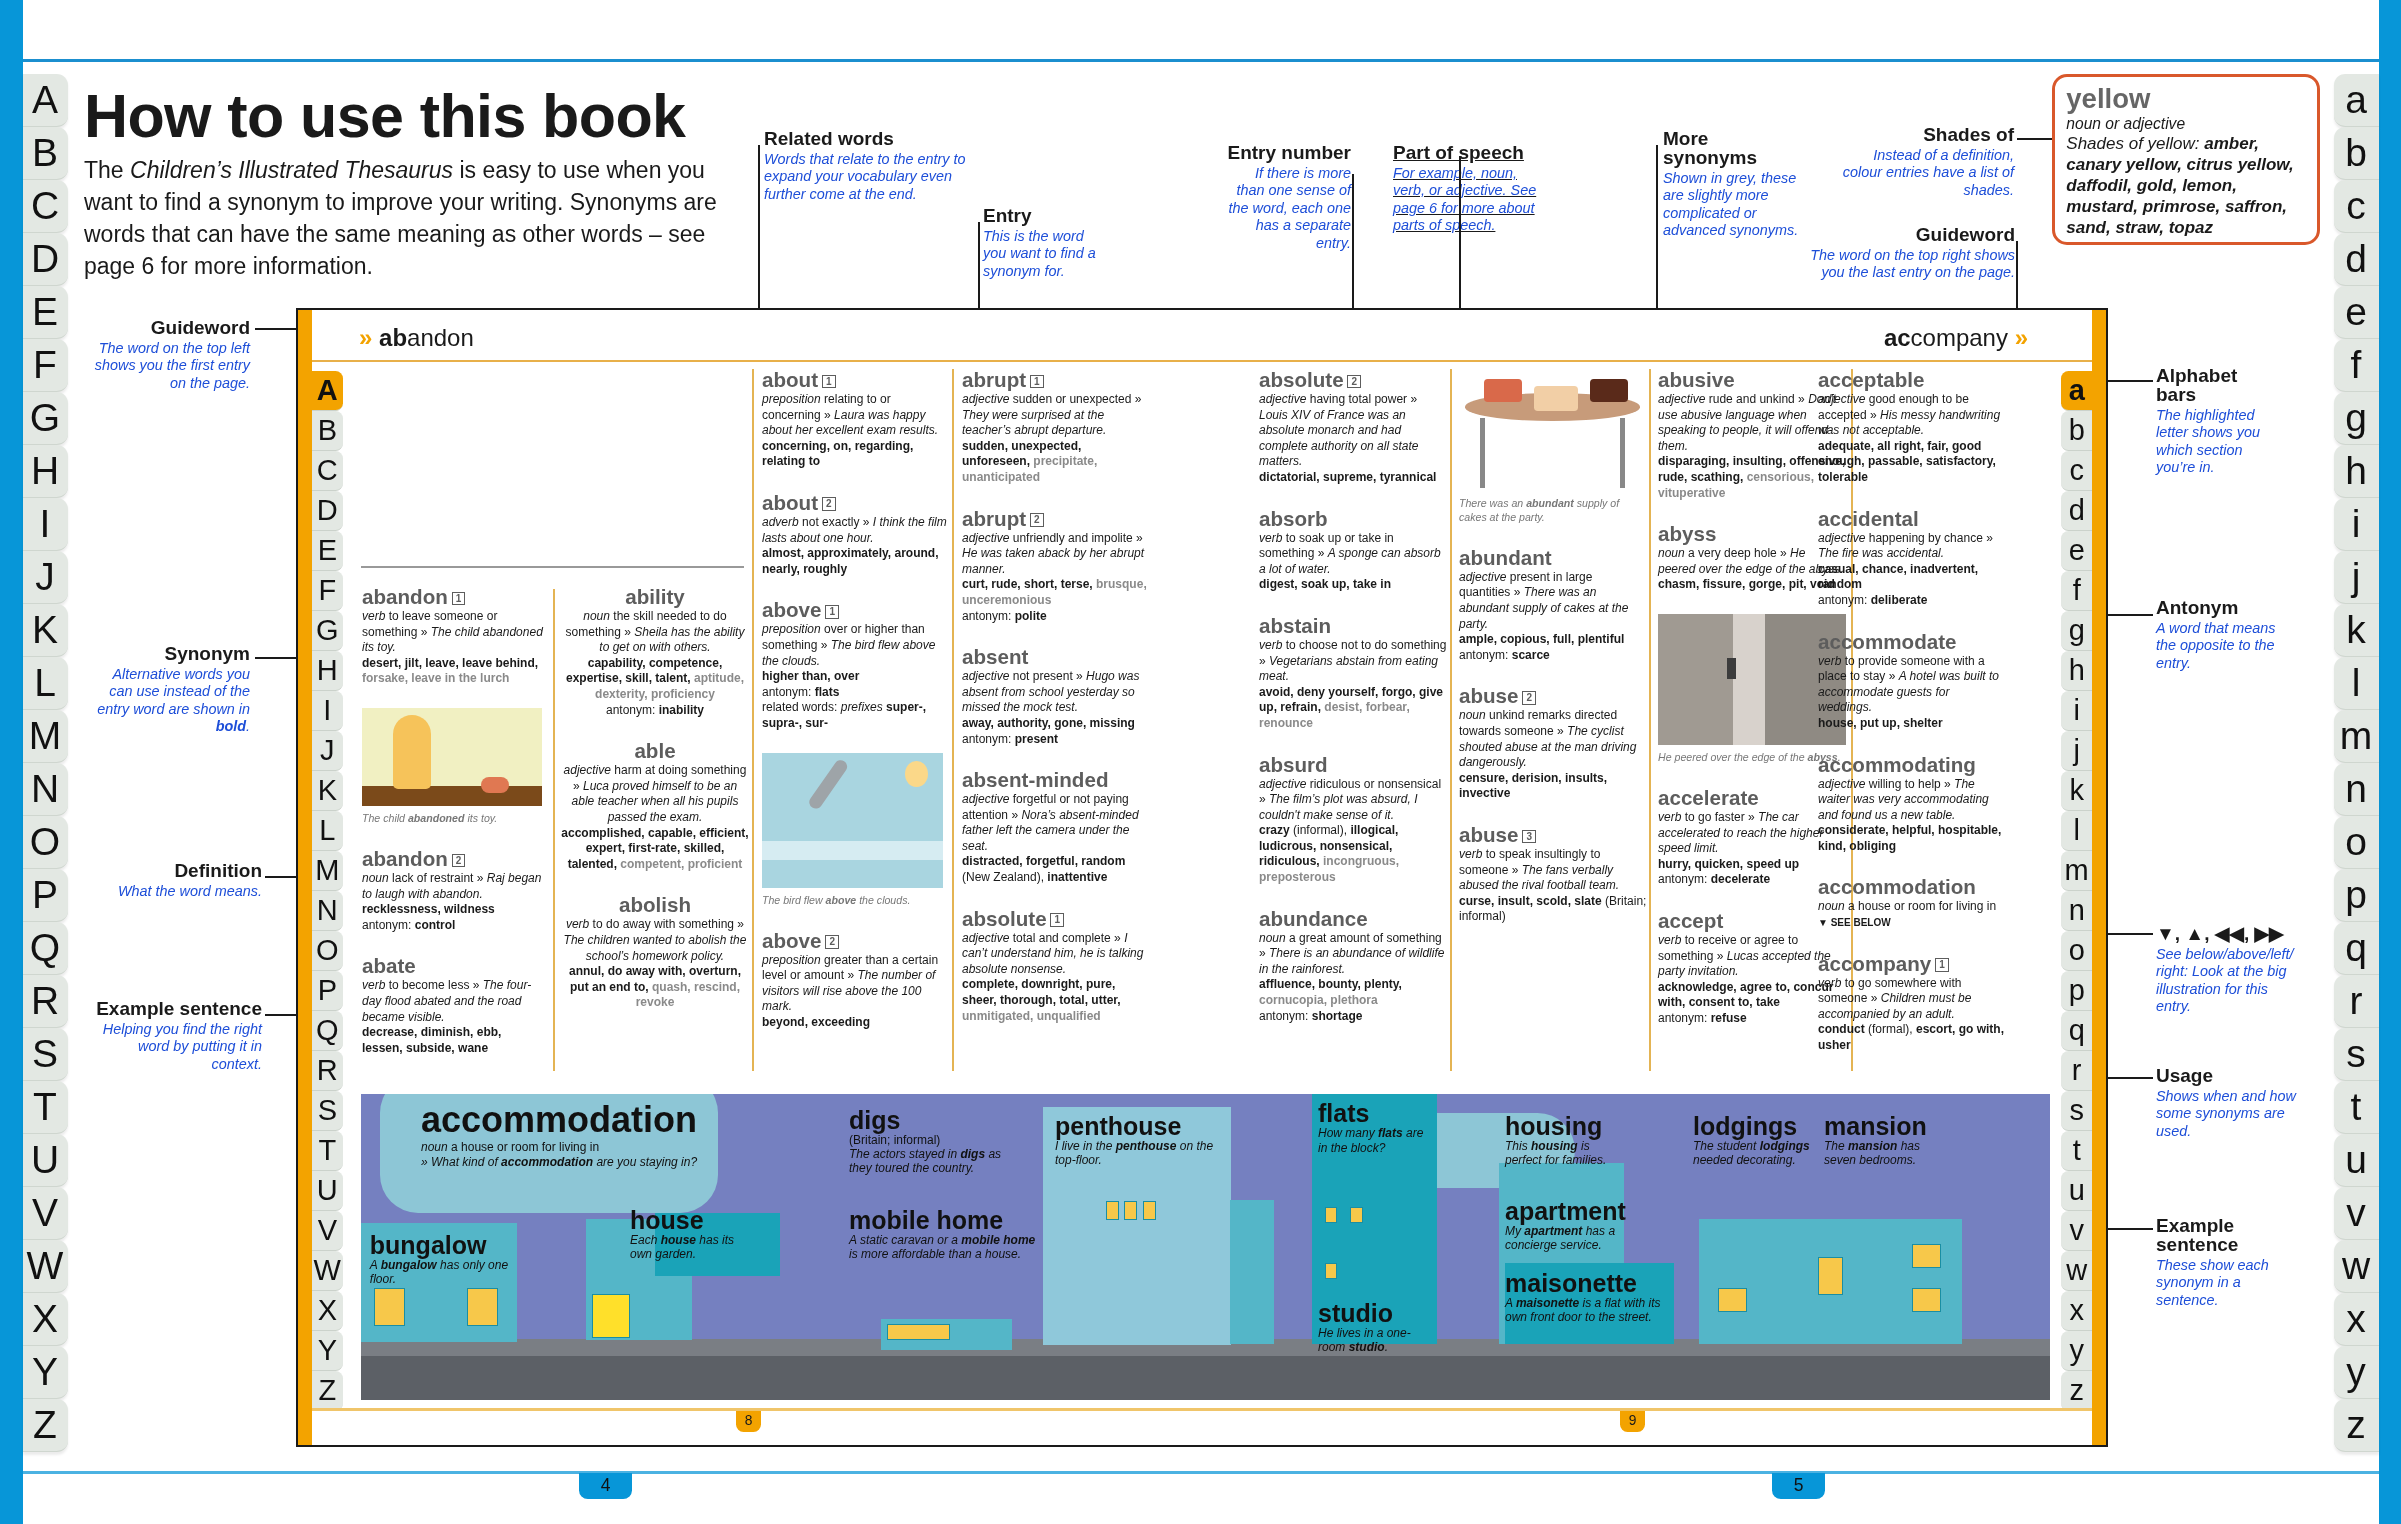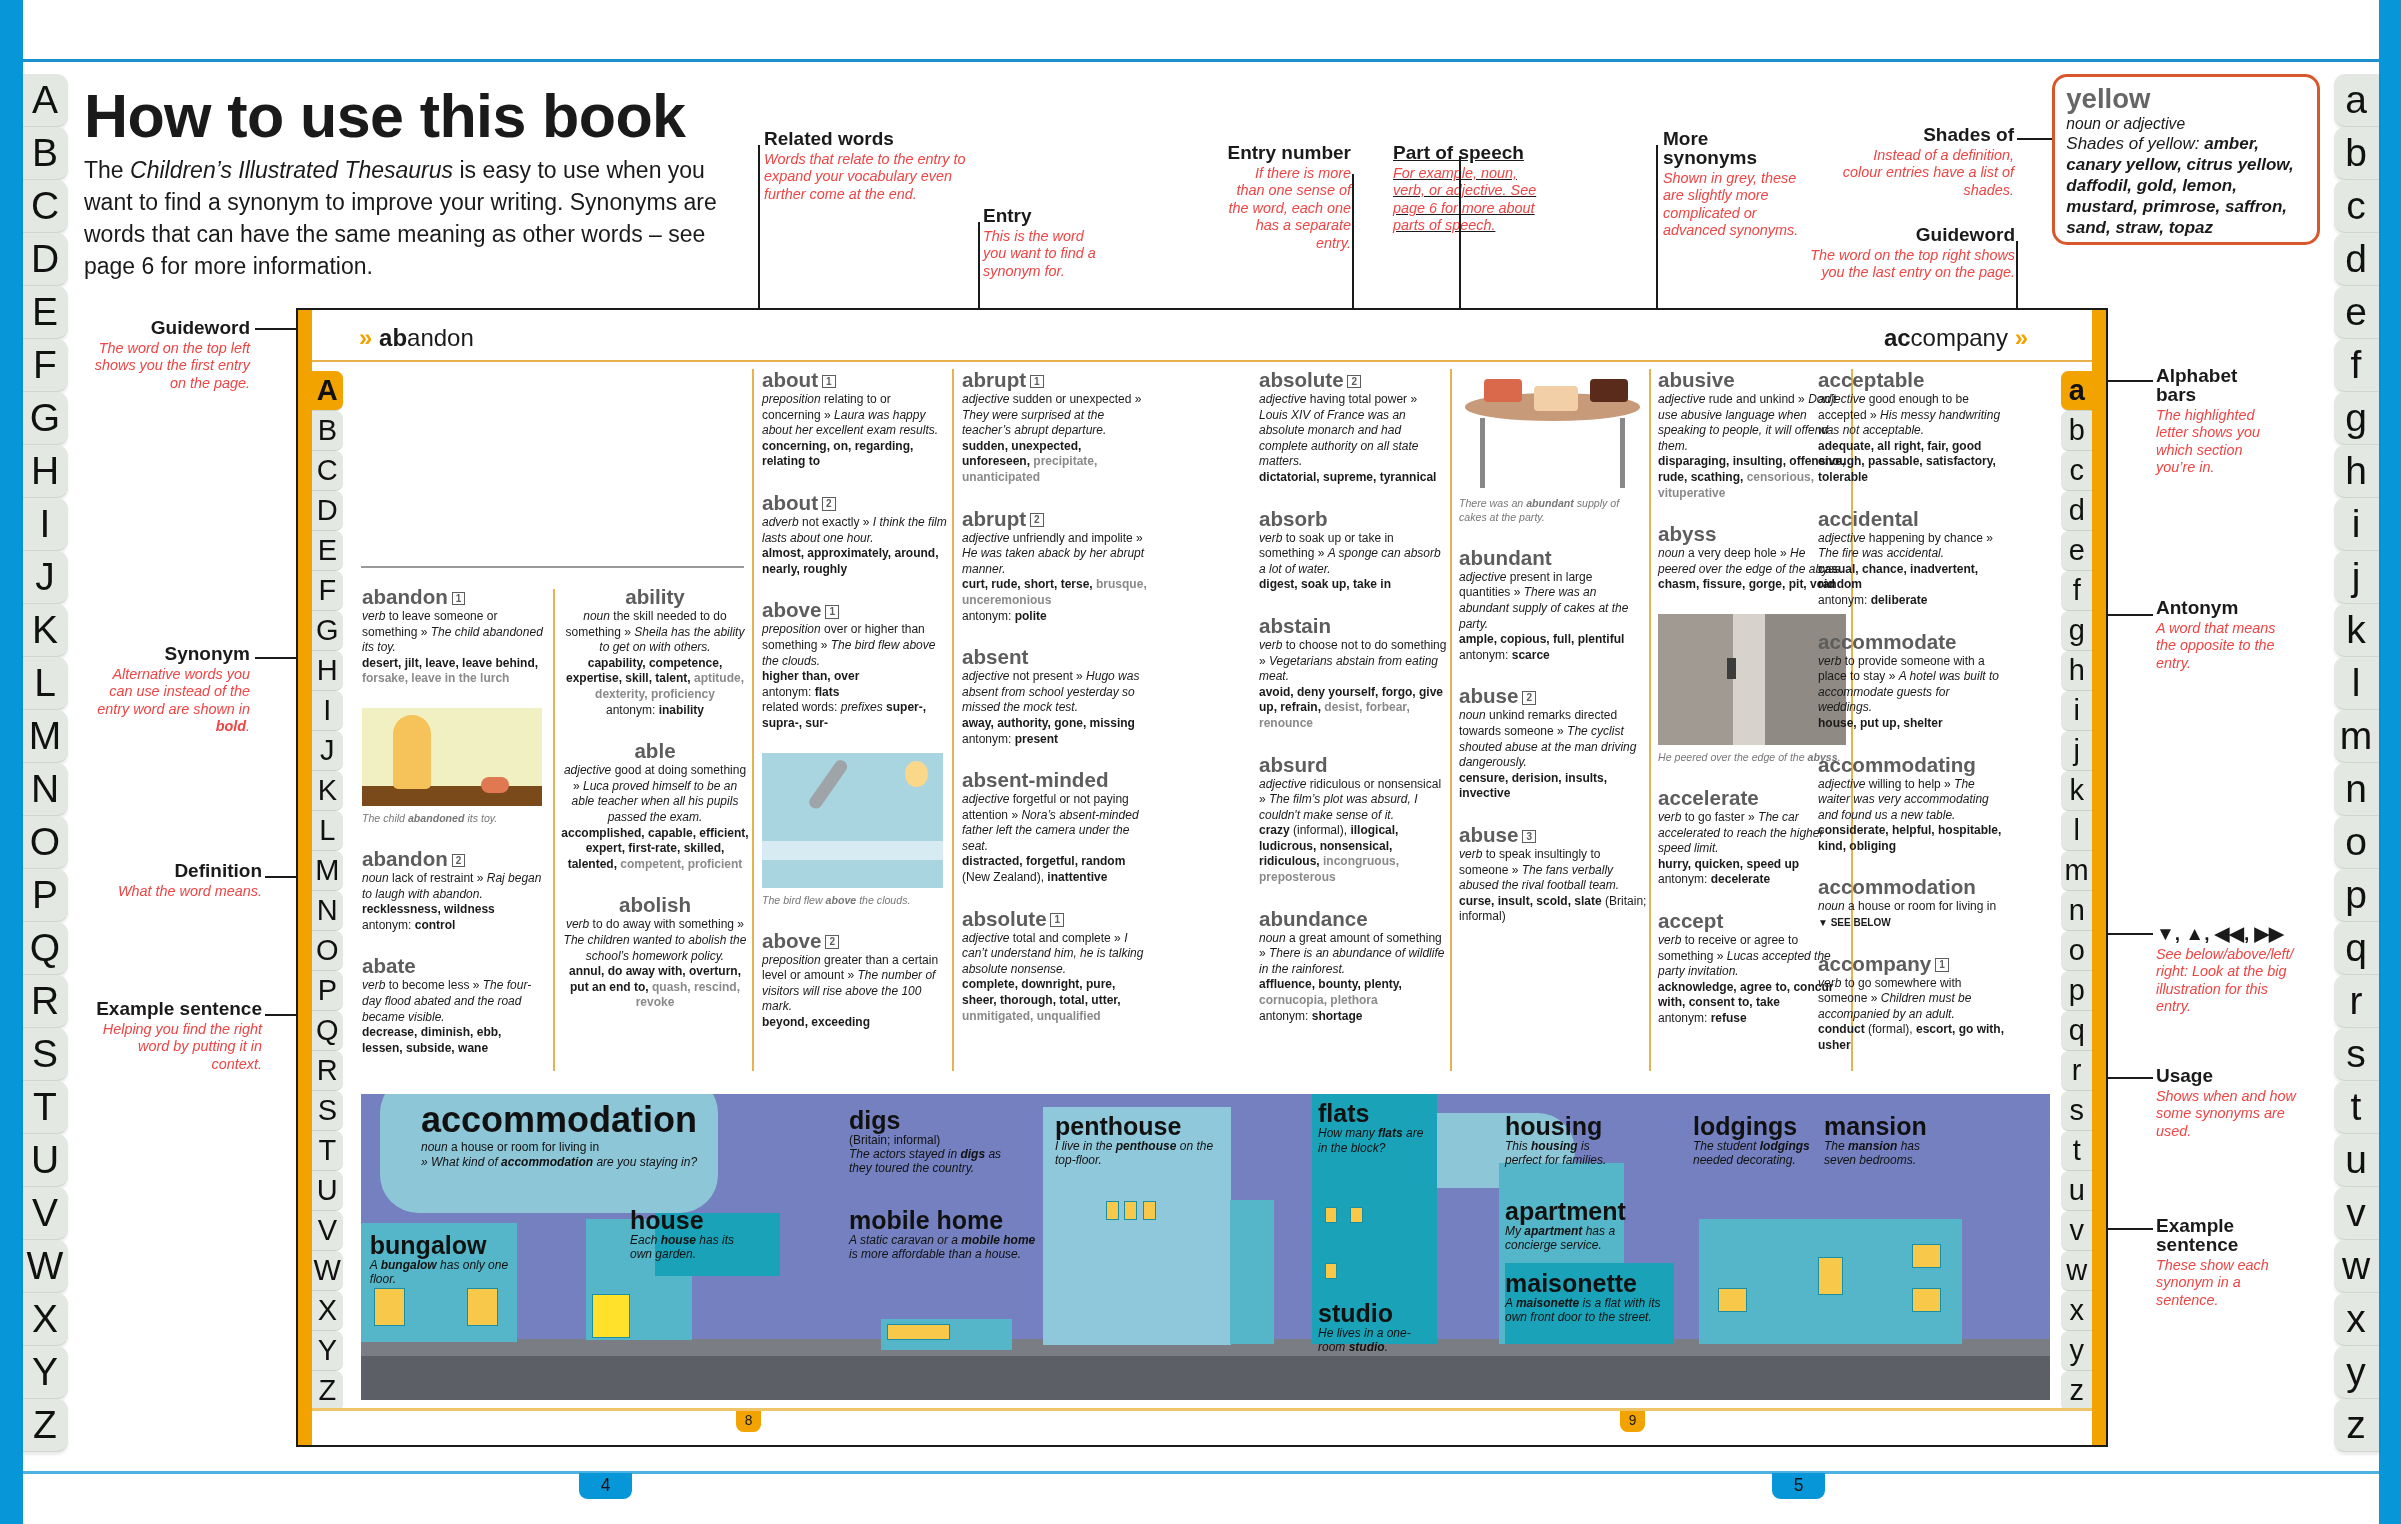--- a/index.html
+++ b/index.html
@@ -23,21 +23,21 @@
   .outer-tabs.right .outer-tab { border-radius: 11.3px 0 0 11.3px; }
 
   
   .page-title { position: absolute; left: 84px; top: 81px; font-size: 61px; font-weight: bold; letter-spacing: -0.6px; }
   .intro { position: absolute; left: 84px; top: 154px; width: 644px; font-size: 23px; line-height: 32px; }
   .intro i { font-style: italic; }
 
   
   .ann { position: absolute; font-size: 16.3px; line-height: 17.5px; }
   .ann h4 { font-size: 19px; font-weight: bold; line-height: 19px; }
-  .ann p { font-style: italic; font-size: 14.4px; line-height: 17.5px; color: #ef4444; margin-top: 2.5px; }
+  .ann p { font-style: italic; font-size: 14.4px; line-height: 17.5px; color: #1d4ed8; margin-top: 2.5px; }
   .ann.r { text-align: right; }
   .ann p b { font-weight: bold; font-style: italic; }
 
   .line { position: absolute; background: #1a1a1a; }
 
   
   .shade-box { position: absolute; left: 2052px; top: 74px; width: 268px; height: 171px;
     border: 3.1px solid #d9582b; border-radius: 15px; padding: 6.3px 11.3px; }
   .shade-box .w { font-size: 27.5px; font-weight: bold; color: #666; }
   .shade-box .pos { font-style: italic; font-size: 15.6px; }
@@ -374,21 +374,21 @@
   <div class="col-div" style="left:255px; top:279px; height:482px;"></div>
   <div class="col" id="col1" style="left:263px; top:275px; width:188px;text-align:center;">
       <div class="entry">
         <div class="hw"><span>ability</span></div>
         <div><span class="pos">noun</span><span> the skill needed to do something</span>  » <span class="ex">Sheila has the ability to get on with others.</span></div>
         <div><span class="syn">capability, competence, expertise, skill, talent,</span><span class="adv"> aptitude, dexterity, proficiency</span></div>
         <div class="ant">antonym: <b>inability</b></div>
       </div>
       <div class="entry">
         <div class="hw"><span>able</span></div>
-        <div><span class="pos">adjective</span><span> good at doing something</span>  » <span class="ex">Luca proved himself to be an able teacher when all his pupils passed the exam.</span></div>
+        <div><span class="pos">adjective</span><span> harm at doing something</span>  » <span class="ex">Luca proved himself to be an able teacher when all his pupils passed the exam.</span></div>
         <div><span class="syn">accomplished, capable, efficient, expert, first-rate, skilled, talented,</span><span class="adv"> competent, proficient</span></div>
       </div>
       <div class="entry">
         <div class="hw"><span>abolish</span></div>
         <div><span class="pos">verb</span><span> to do away with something</span>  » <span class="ex">The children wanted to abolish the school’s homework policy.</span></div>
         <div><span class="syn">annul, do away with, overturn, put an end to,</span><span class="adv"> quash, rescind, revoke</span></div>
       </div>
     </div>
   <div class="col-div" style="left:454px; top:59px; height:702px;"></div>
   <div class="col" id="col2" style="left:464px; top:58px; width:188px;">

